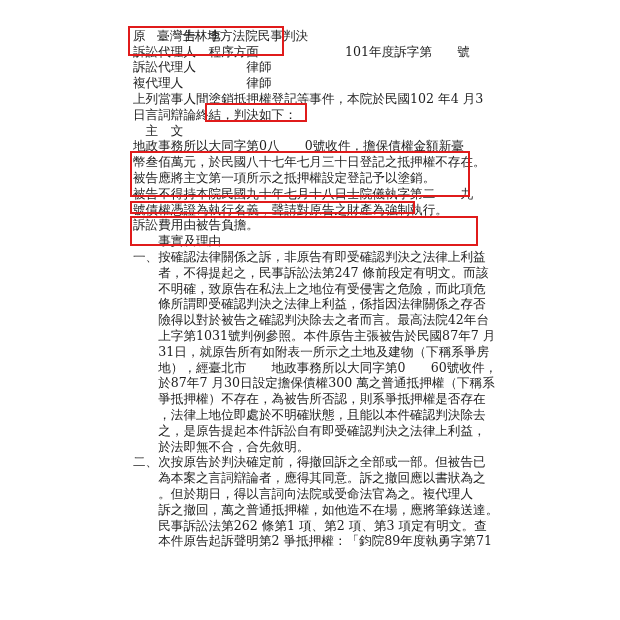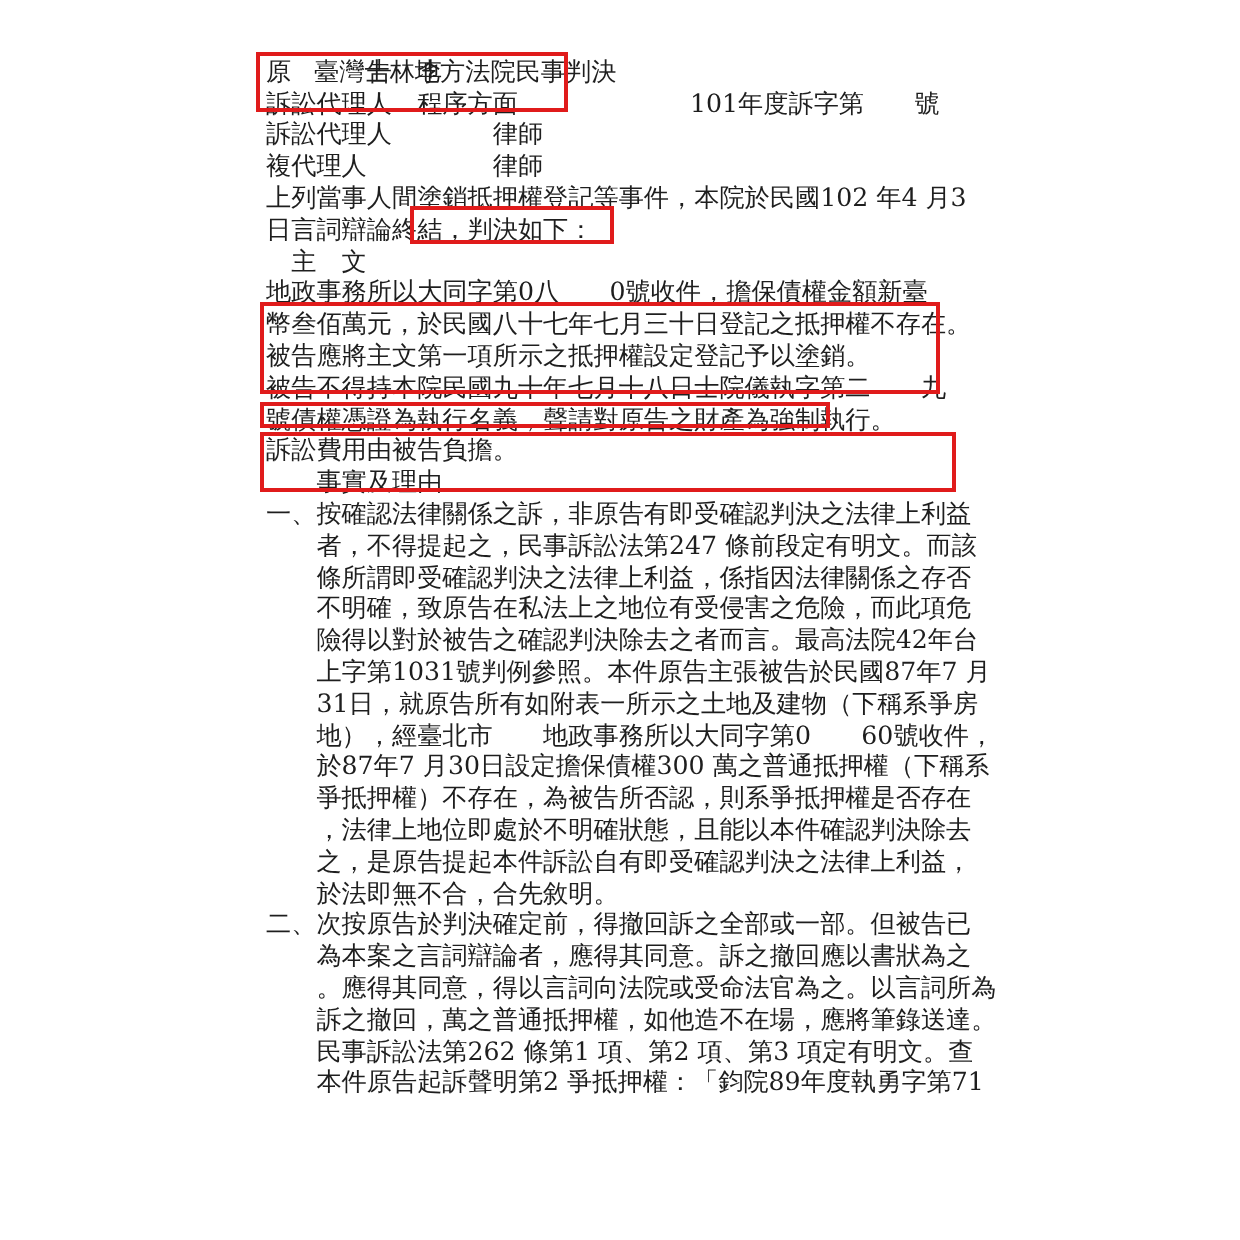--- a/index.html
+++ b/index.html
@@ -86,34 +86,34 @@
         <div class="line">　主　文</div>
         <div class="line">地政事務所以大同字第0八　　0號收件，擔保債權金額新臺</div>
         <div class="line">幣叁佰萬元，於民國八十七年七月三十日登記之抵押權不存在。</div>
         <div class="line">被告應將主文第一項所示之抵押權設定登記予以塗銷。</div>
         <div class="line">被告不得持本院民國九十年七月十八日士院儀執字第二　　九</div>
         <div class="line">號債權憑證為執行名義，聲請對原告之財產為強制執行。</div>
         <div class="line">訴訟費用由被告負擔。</div>
         <div class="line">　　事實及理由</div>
         <div class="line">一、按確認法律關係之訴，非原告有即受確認判決之法律上利益</div>
         <div class="line">　　者，不得提起之，民事訴訟法第247 條前段定有明文。而該</div>
+        <div class="line">　　不明確，致原告在私法上之地位有受侵害之危險，而此項危</div>
         <div class="line">　　條所謂即受確認判決之法律上利益，係指因法律關係之存否</div>
-        <div class="line">　　不明確，致原告在私法上之地位有受侵害之危險，而此項危</div>
         <div class="line">　　險得以對於被告之確認判決除去之者而言。最高法院42年台</div>
         <div class="line">　　上字第1031號判例參照。本件原告主張被告於民國87年7 月</div>
         <div class="line">　　31日，就原告所有如附表一所示之土地及建物（下稱系爭房</div>
         <div class="line">　　地），經臺北市　　地政事務所以大同字第0　　60號收件，</div>
         <div class="line">　　於87年7 月30日設定擔保債權300 萬之普通抵押權（下稱系</div>
         <div class="line">　　爭抵押權）不存在，為被告所否認，則系爭抵押權是否存在</div>
         <div class="line">　　，法律上地位即處於不明確狀態，且能以本件確認判決除去</div>
         <div class="line">　　之，是原告提起本件訴訟自有即受確認判決之法律上利益，</div>
         <div class="line">　　於法即無不合，合先敘明。</div>
         <div class="line">二、次按原告於判決確定前，得撤回訴之全部或一部。但被告已</div>
         <div class="line">　　為本案之言詞辯論者，應得其同意。訴之撤回應以書狀為之</div>
-        <div class="line">　　。應得其同意，得以言詞向法院或受命法官為之。以言詞所為</div>
+        <div class="line">　　。但於期日，得以言詞向法院或受命法官為之。複代理人</div>
         <div class="line">　　訴之撤回，萬之普通抵押權，如他造不在場，應將筆錄送達。</div>
         <div class="line">　　民事訴訟法第262 條第1 項、第2 項、第3 項定有明文。查</div>
         <div class="line">　　本件原告起訴聲明第2 爭抵押權：「鈞院89年度執勇字第71</div>
       </div>
   </div>
 
   <div class="redbox" id="box-parties" style="border-color: rgb(224, 27, 27);"></div>
   <div class="redbox" id="box-case-type" style="border-color: rgb(224, 27, 27);"></div>
   <div class="redbox" id="box-main-item1" style="border-color: rgb(224, 27, 27);"></div>
   <div class="redbox" id="box-main-item2" style="border-color: rgb(224, 27, 27);"></div>

